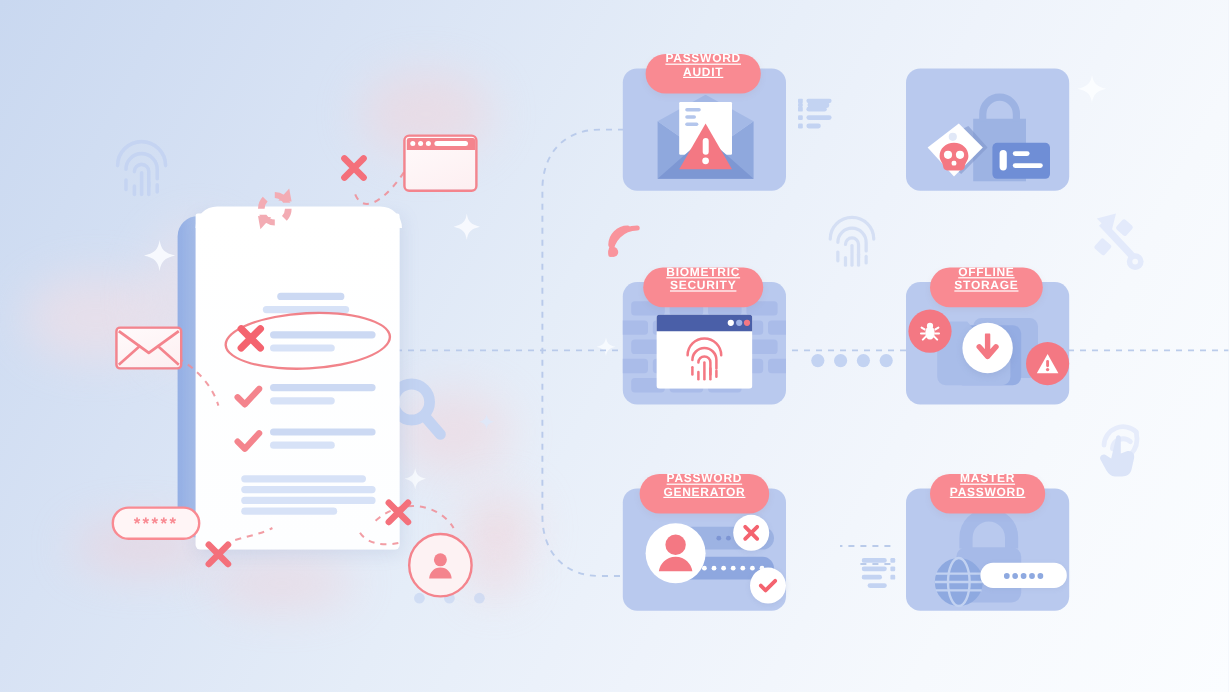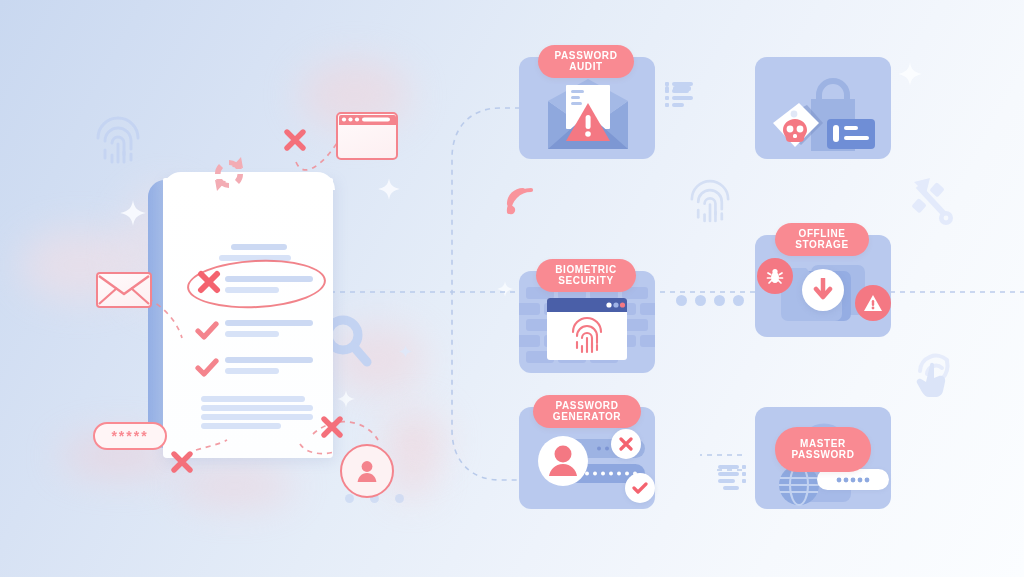--- a/index.html
+++ b/index.html
@@ -11,22 +11,22 @@
   #stage{
     position:relative;width:1024px;height:577px;overflow:hidden;
     background:linear-gradient(118deg,#c9d8f0 0%,#d7e2f4 22%,#e5edf8 45%,#eef3fb 62%,#f6f9fd 80%,#fbfdff 100%);
   }
   
   .abs{position:absolute;}
   .pill{
     position:absolute;background:#f98a92;border-radius:22px;
     color:#fff;font-weight:bold;letter-spacing:.6px;
     text-align:center;line-height:1.08;
-    display:flex;align-items:center;justify-content:center;
-    z-index:6;box-shadow:0 2px 5px rgba(160,120,130,.10);
+    display:flex;justify-content:center;
+    z-index:6;box-shadow:0 2px 5px rgba(160,120,130,.10);text-decoration:underline;
   }
   .pill span{display:block;white-space:pre-line;}
   .card{
     position:absolute;background:#b9c9ee;border-radius:12px;z-index:3;
   }
   .cardwrap{position:absolute;}
   
   .dash-svg{position:absolute;left:0;top:0;width:1024px;height:577px;z-index:2;pointer-events:none;}
   
   .deco{position:absolute;z-index:1;}
@@ -242,21 +242,21 @@
         <rect x="8" y="15" width="4" height="4" rx="1.6" fill="#fff"></rect>
       </g>
 
       <rect x="64" y="44" width="48" height="30" rx="4" fill="#6f8ed6"></rect>
       <rect x="70" y="50" width="6" height="17" rx="3" fill="#fff"></rect>
       <rect x="81" y="51" width="14" height="4" rx="2" fill="#fff"></rect>
       <rect x="81" y="61" width="25" height="4" rx="2" fill="#fff"></rect>
     </svg>
   </div>
 
-  <div class="cardwrap" style="left:519px;top:235px;width:136px;height:102px;margin-top:36px;">
+  <div class="cardwrap" style="left:519px;top:235px;width:136px;height:102px;">
     <div class="card" style="left:0;top:0;width:136px;height:102px;"></div>
 
     <svg style="position:absolute;left:0;top:0;z-index:4;" width="136" height="102" viewBox="0 0 136 102">
       <g fill="#aabce9">
         <rect x="7" y="16" width="28" height="12" rx="3"></rect>
           <rect x="39" y="16" width="28" height="12" rx="3"></rect>
           <rect x="71" y="16" width="28" height="12" rx="3"></rect>
           <rect x="103" y="16" width="26" height="12" rx="3"></rect>
         <rect x="-5" y="32" width="26" height="12" rx="3"></rect>
           <rect x="25" y="32" width="28" height="12" rx="3"></rect>
@@ -410,21 +410,21 @@
       <svg width="34" height="6" viewBox="0 0 34 6">
           <g fill="#8ea9e0">
             <circle cx="3" cy="3" r="2.4"></circle>
             <circle cx="10" cy="3" r="2.4"></circle>
             <circle cx="17" cy="3" r="2.4"></circle>
             <circle cx="24" cy="3" r="2.4"></circle>
             <circle cx="31" cy="3" r="2.4"></circle>
           </g>
         </svg>
     </div>
-    <div class="pill" style="left:20px;top:-12px;width:96px;height:45px;font-size:10px;margin-top:32px;">
+    <div class="pill" style="left:20px;top:-12px;width:96px;height:33px;font-size:10px;">
       <span>MASTER
 PASSWORD</span>
     </div>
   </div>
 
   <div id="doc-group">
     <div class="doc-roll"></div>
     <div class="doc-paper"></div>
     <div style="position:absolute;left:28px;top:4px;width:172px;height:18px;background:#ffffff;border-radius:20px 20px 0 0;"></div>
 

